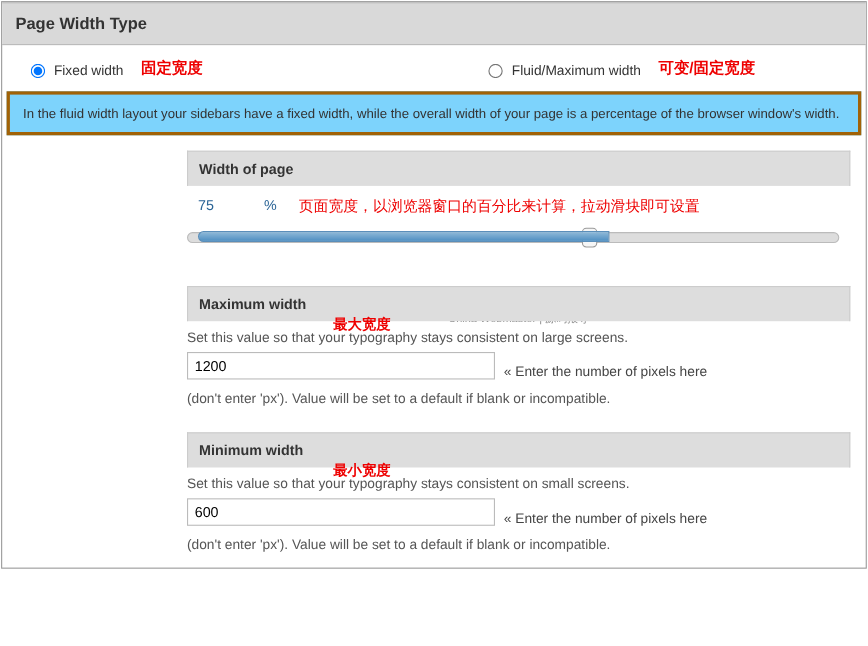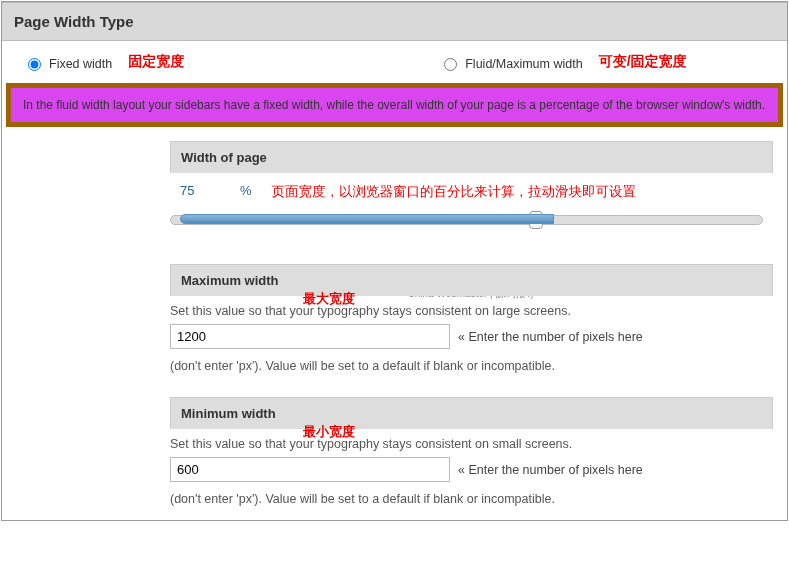--- a/index.html
+++ b/index.html
@@ -7,34 +7,34 @@
 .wrap{border:1px solid #999;margin:1px}
 .section-hdr{background:#d9d9d9;padding:10px 12px;font-weight:bold;font-size:15px;border-bottom:1px solid #bbb;border-top:1px solid #bbb}
 .section-hdr .anno{color:#e00;font-weight:bold;margin-left:8px;font-size:14px}
 .pad{padding:12px 14px}
 .desc{font-size:12.5px;color:#222;margin-bottom:12px}
 .radio-row{display:flex;gap:260px;padding-left:12px}
 .radio-opt{display:flex;align-items:flex-end;gap:6px}
 .radio-opt input{margin-right:2px}
 .radio-opt label{font-size:12.5px}
 .radio-opt .anno{color:#e00;font-weight:bold;margin-left:10px;font-size:14px}
-.info-band{background:#d946ef;border:5px solid #a16207;padding:10px 12px;font-size:12px;margin:0 4px 14px 4px}
+.info-band{background:#7dd3fc;border:3px solid #a16207;padding:10px 12px;font-size:12px;margin:0 4px 14px 4px}
 .field-area{margin-left:168px;padding-right:14px}
 .sub-hdr{background:#ddd;padding:8px 10px;font-weight:bold;font-size:13px;border:1px solid #ccc;border-bottom:none;margin-top:10px;position:relative}
 .sub-hdr .anno{color:#e00;font-weight:bold;margin-left:4px;font-size:13px;position:absolute;bottom:-1px;left:128px;transform:translateY(60%)}
 .val-row{display:flex;gap:20px;padding:10px 10px 4px 10px;font-size:13px;color:#2a6496}
 .val-row .v{width:40px}
 .val-row .anno{color:#e00;font-weight:normal;font-size:13.5px}
 .slider-wrap{padding:8px 10px 26px 0;position:relative}
 .slider{-webkit-appearance:none;width:100%;height:10px;border-radius:5px;background:#ddd;outline:none;border:1px solid #bbb}
 .slider::-webkit-slider-thumb{-webkit-appearance:none;width:14px;height:18px;border-radius:4px;background:#f6f6f6;border:1px solid #999;cursor:pointer}
 .slider::-moz-range-thumb{width:14px;height:18px;border-radius:4px;background:#f6f6f6;border:1px solid #999;cursor:pointer}
 .slider-fill{position:absolute;height:10px;background:linear-gradient(#8fb9d8,#4f8fc2);border-radius:5px 0 0 5px;top:9px;left:10px;pointer-events:none;border:1px solid #5a8eba}
 .help{font-size:12.5px;color:#555;padding:8px 0 6px 0}
-.input-row{display:flex;align-items:center;gap:8px;padding-bottom:6px}
+.input-row{display:flex;align-items:flex-end;gap:8px;padding-bottom:6px}
 .input-row input{width:280px;padding:4px 6px;font-size:13px;border:1px solid #bbb}
 .input-row .hint{font-size:12.5px;color:#444}
 .note{font-size:12.5px;color:#555;padding:4px 0 14px 0}
 .watermark{position:absolute;left:50%;transform:translateX(-50%);top:56px;text-align:center;pointer-events:none;opacity:.9}
 .watermark .l1{font-size:22px;color:#7fb42c;font-style:italic;font-weight:bold}
 .watermark .l1 .z{color:#3d8bcc}
 .watermark .l2{font-size:10px;color:#7a7a7a}
 </style>
 </head>
 <body>

